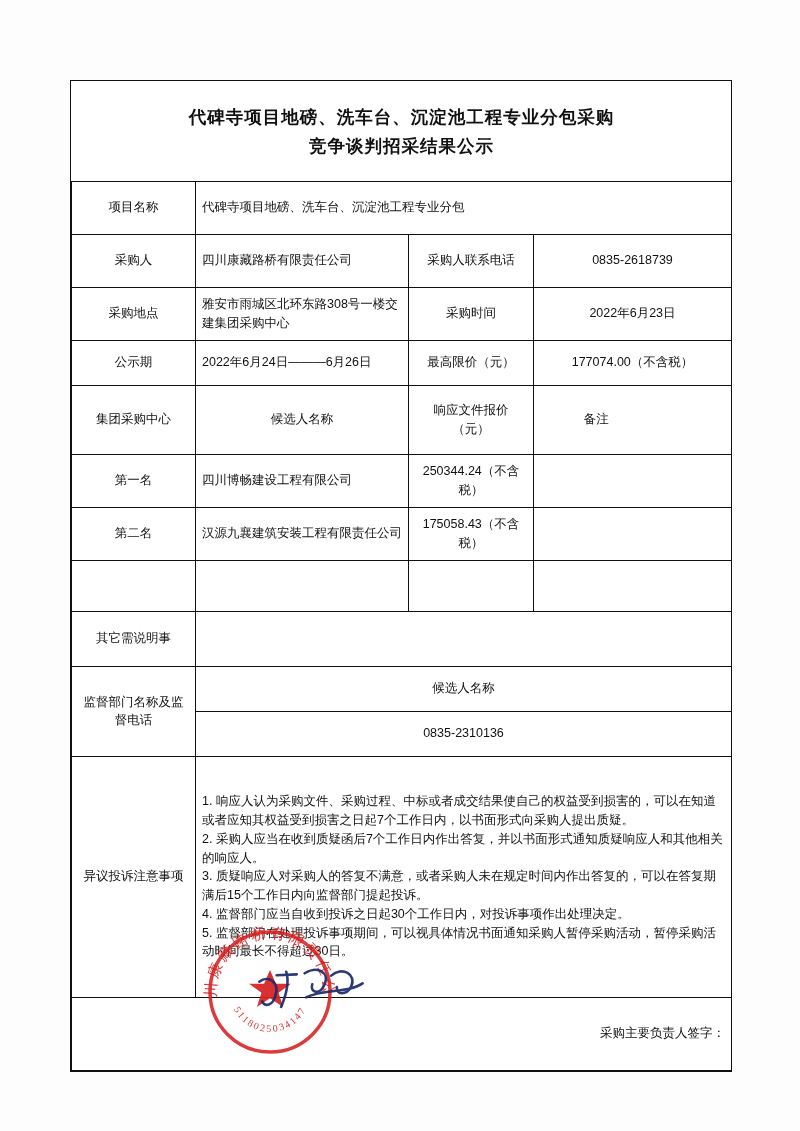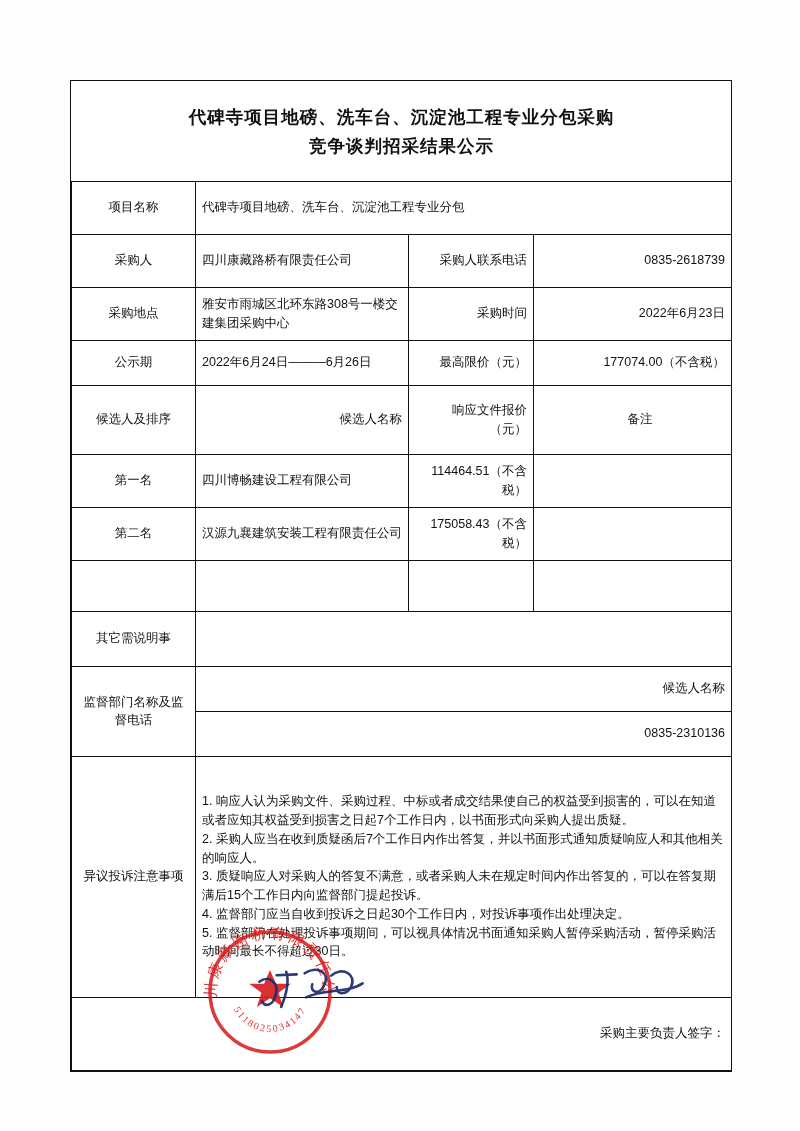--- a/index.html
+++ b/index.html
@@ -58,21 +58,21 @@
   .lbl {
     text-align: center;
     width: 62px;
     font-size: 12.5px;
     line-height: 1.45;
   }
   .lbl-narrow {
     text-align: center;
     font-size: 12.5px;
   }
-  .ctr { text-align: right; }
+  .ctr { text-align: center; }
   .val-left { text-align: left; padding-left: 9px; }
   .small { font-size: 12px; }
   .cand-name { font-size: 12px; }
   .notes {
     font-size: 12.5px;
     line-height: 1.85;
     text-align: left;
     padding: 8px 10px 10px 10px;
     vertical-align: top;
   }
@@ -162,31 +162,31 @@
       </tr>
 
       <tr>
         <td colspan="2" class="lbl" style="height:34px;">公示期</td>
         <td class="val-left">2022年6月24日———6月26日</td>
         <td class="ctr">最高限价（元）</td>
         <td colspan="2" class="ctr small">177074.00（不含税）</td>
       </tr>
 
       <tr>
-        <td colspan="2" class="lbl" style="height:58px;">候选人及排序</td>
+        <td colspan="2" class="lbl" style="height:58px;">集团采购中心</td>
         <td class="ctr">候选人名称</td>
         <td class="ctr">响应文件报价（元）</td>
         <td class="ctr" style="border-right:none;">备注</td>
         <td class="ctr" style="border-left:none;"></td>
       </tr>
 
       <tr>
         <td colspan="2" class="lbl-narrow" style="height:42px;">第一名</td>
         <td class="cand-name">四川博畅建设工程有限公司</td>
-        <td class="ctr small">114464.51（不含税）</td>
+        <td class="ctr small">250344.24（不含税）</td>
         <td colspan="2" class="ctr"></td>
       </tr>
 
       <tr>
         <td colspan="2" class="lbl-narrow" style="height:42px;">第二名</td>
         <td class="cand-name">汉源九襄建筑安装工程有限责任公司</td>
         <td class="ctr small">175058.43（不含税）</td>
         <td colspan="2" class="ctr"></td>
       </tr>
 

